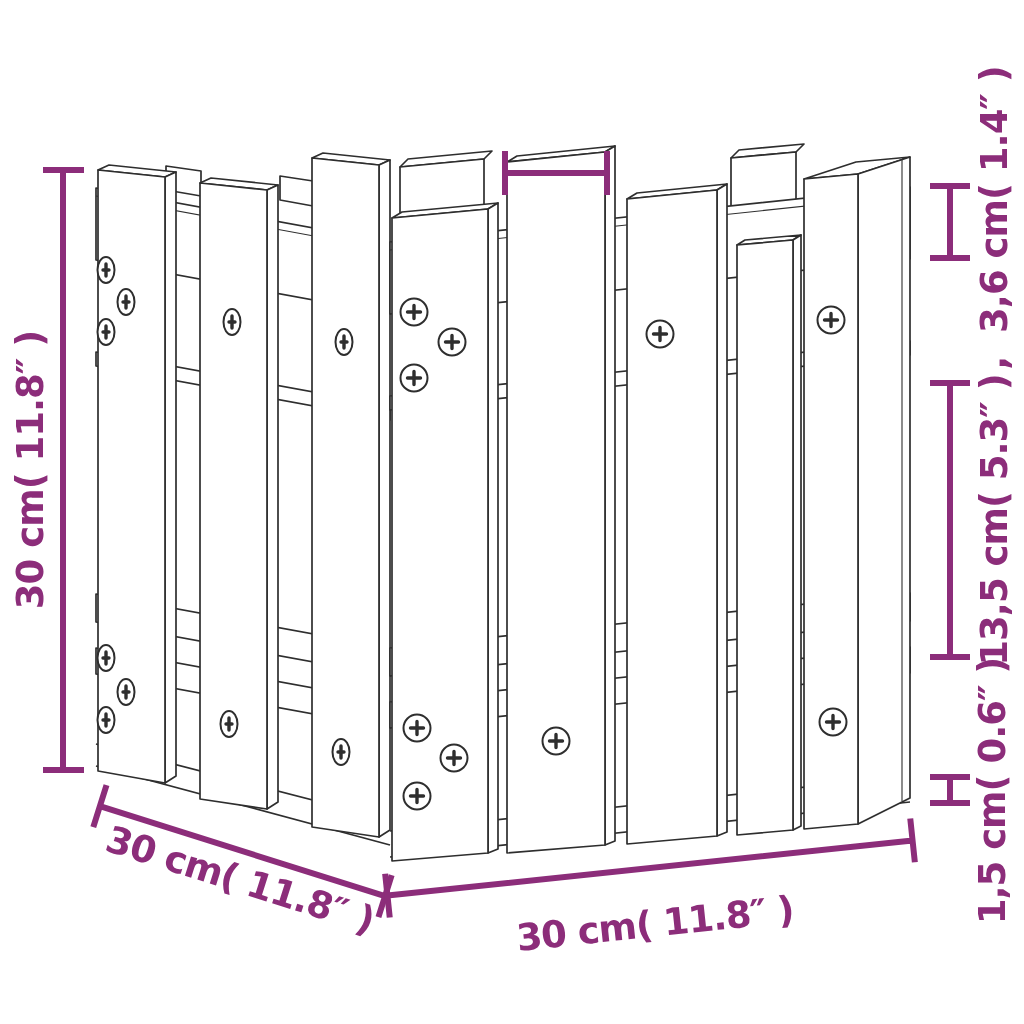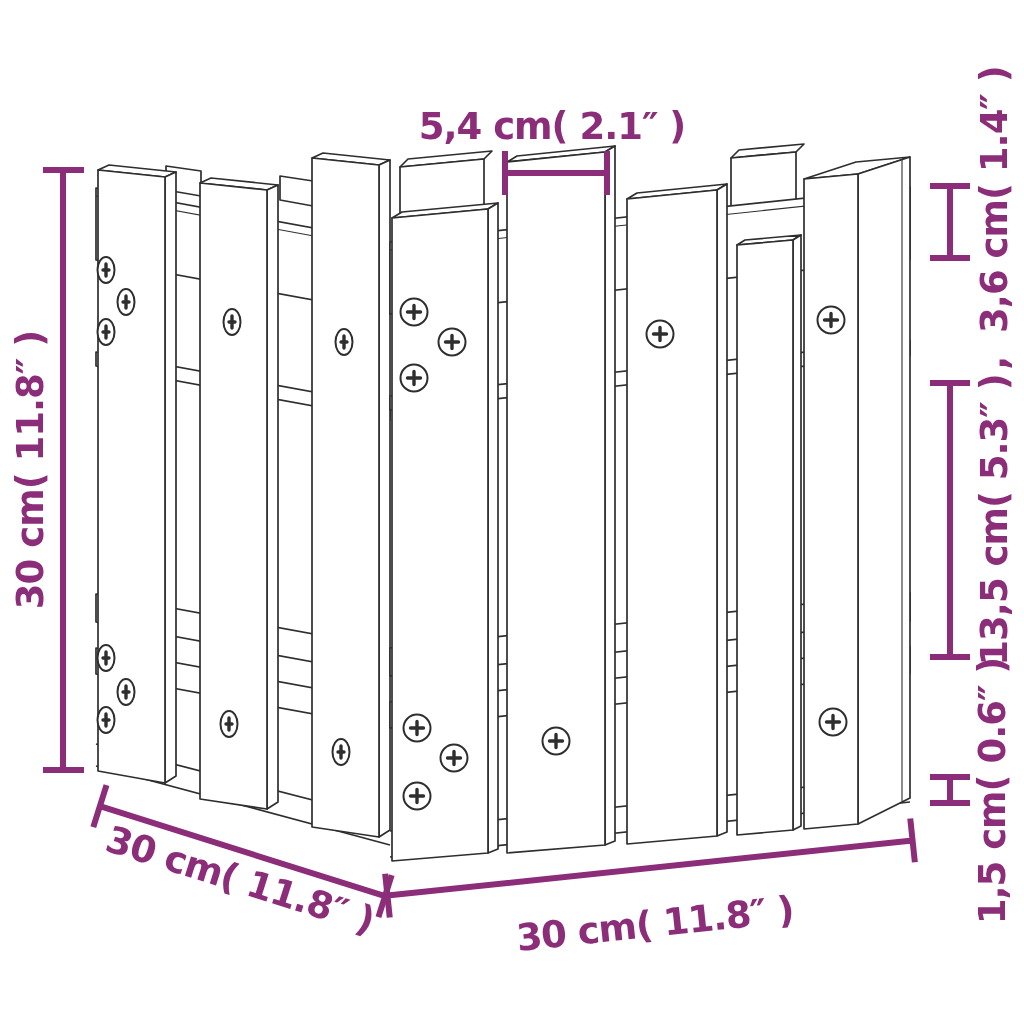--- a/index.html
+++ b/index.html
@@ -185,20 +185,19 @@
       <path class="dim" d="M930 777 H970 M930 803 H970 M950 777 V803"></path>
       <g transform="rotate(17.5 242 851)">
         <path class="dim" d="M93 829 V873 M392 829 V873 M93 851 H392"></path>
       </g>
       <g transform="rotate(-6 650 868)">
         <path class="dim" d="M386 846 V890 M914 846 V890 M386 868 H914"></path>
       </g>
     </g>
   </svg>
 
-  <div class="dim-label lbl-top">5,4 cm( 2.1″ )</div>
   <div class="dim-label lbl-left">30 cm( 11.8″ )</div>
   <div class="dim-label lbl-right-rail">,  3,6 cm( 1.4″ )</div>
   <div class="dim-label lbl-right-board">13,5 cm( 5.3″ )</div>
   <div class="dim-label lbl-right-plank">1,5 cm( 0.6″ )</div>
   <div class="dim-label lbl-depth">30 cm( 11.8″ )</div>
   <div class="dim-label lbl-bottom">30 cm( 11.8″ )</div>
 </div>
 
 </body></html>

